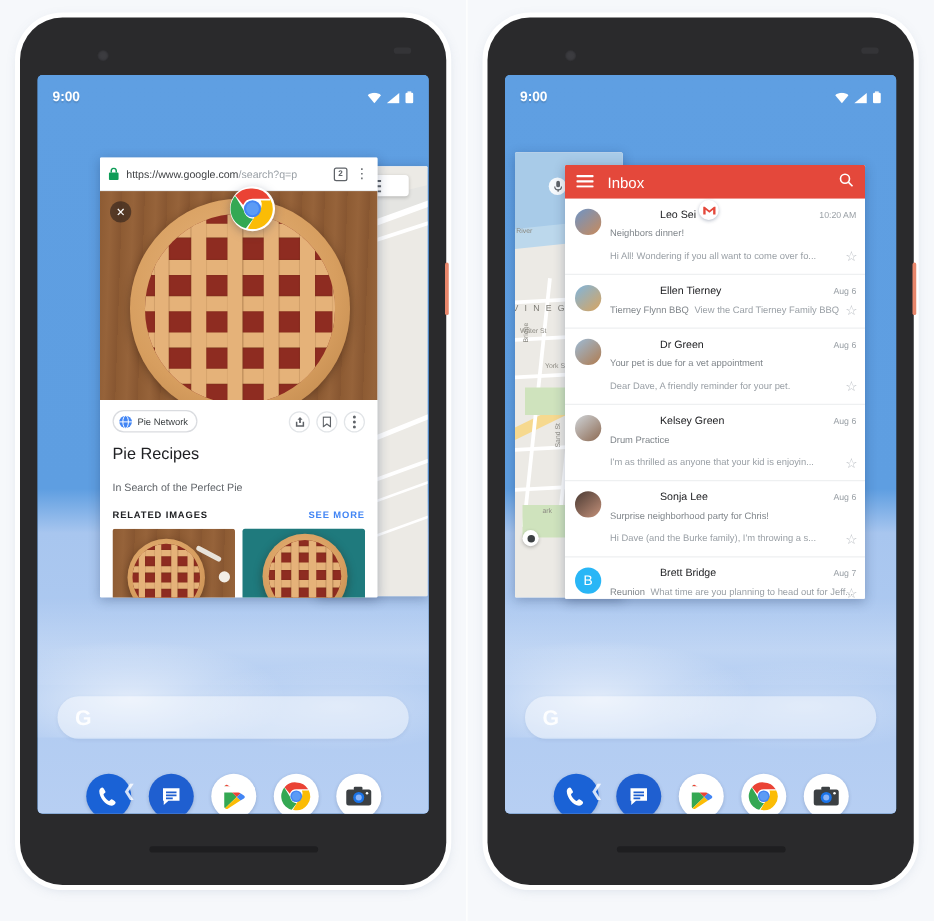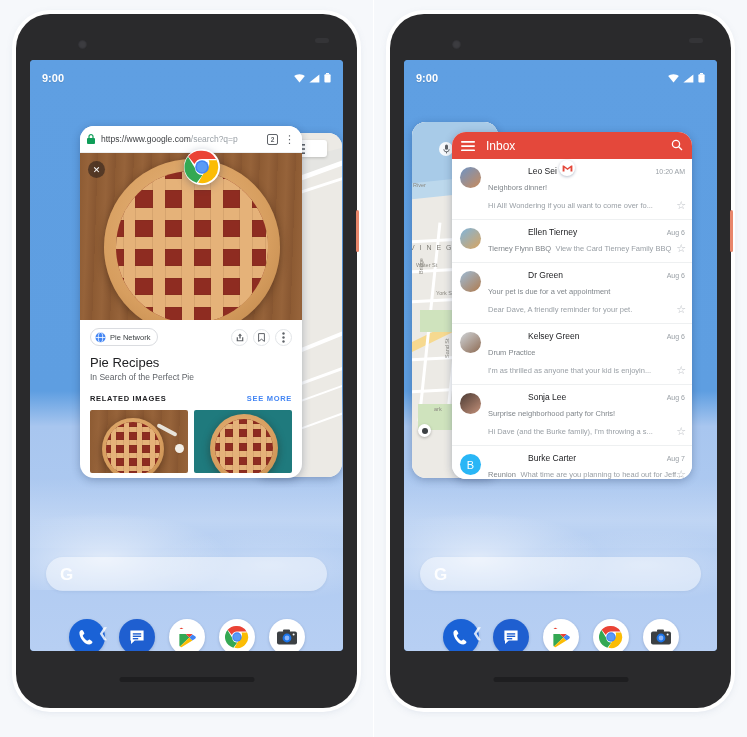--- a/index.html
+++ b/index.html
@@ -95,21 +95,21 @@
     box-shadow: 0 1px 3px rgba(30,50,90,.22); overflow: hidden; }
   .ic-phone { background: #1a62d6; }
   .ic-msg { background: #1f5fd0; }
   .ic-play { background: #ffffff; }
   .ic-chrome { background: #ffffff; }
   .ic-cam { background: #ffffff; }
 
   
   .card {
     position: absolute; background: #ffffff;
-    border-radius: 14px; overflow: hidden;
+    border-radius: 1px; overflow: hidden;
     box-shadow: 0 2px 9px rgba(20,40,80,.30);
   }
   .card-maps-left { left: 224px; top: 73px; width: 88px; height: 344px; }
   .card-browser { left: 50px; top: 66px; width: 222px; height: 352px; }
 
   
   .cb-urlbar { height: 27px; background: #ffffff; display: flex; align-items: center;
     padding: 0 7px; gap: 6px; border-bottom: 1px solid #eceff1; }
   .cb-url { flex: 1; font-size: 8.5px; color: #3d3f42; white-space: nowrap; overflow: hidden; }
   .cb-url .dim { color: #9aa0a6; }
@@ -123,21 +123,21 @@
     display: flex; align-items: center; justify-content: center; font-size: 9px; }
   .cb-body { padding: 8px 10px 0 10px; }
   .cb-srcrow { display: flex; align-items: center; justify-content: space-between; }
   .cb-src { display: flex; align-items: center; gap: 4px; border: 1px solid #dadce0;
     border-radius: 12px; padding: 2.5px 7px 2.5px 4px; }
   .cb-src-label { font-size: 7.5px; color: #3c4043; }
   .cb-actions { display: flex; align-items: center; gap: 5px; }
   .cb-abtn { width: 17px; height: 17px; border-radius: 50%; border: 1px solid #e2e5e8;
     display: flex; align-items: center; justify-content: center; color: #5f6368; }
   .cb-title { font-size: 13px; color: #202124; margin-top: 9px; }
-  .cb-sub { font-size: 8.5px; color: #5f6368; margin-top: 2px; }
+  .cb-sub { font-size: 8.5px; color: #5f6368; margin-top: 15px; }
   .cb-relrow { display: flex; align-items: center; justify-content: space-between;
     margin-top: 12px; }
   .cb-rel { font-size: 7.5px; font-weight: bold; letter-spacing: .7px; color: #202124; }
   .cb-more { font-size: 7.5px; font-weight: bold; letter-spacing: .7px; color: #4285f4; text-align: right; }
   .cb-thumbs { display: flex; gap: 6px; margin-top: 7px; }
   .cb-thumb { width: 100px; height: 63px; border-radius: 2px; overflow: hidden; position: relative; }
 
   
   .chrome-float { position: absolute; left: 153px; top: 88px; width: 38px; height: 38px;
     border-radius: 50%; filter: drop-shadow(0 2px 4px rgba(20,40,80,.3)); }
@@ -591,21 +591,21 @@
               </span>
               <span class="gm-star">☆</span>
             </div>
 
             <div class="gm-row">
               <span class="gm-av" style="background:#29b6f6;color:#fff;font-size:11px;display:flex;align-items:center;justify-content:center;">
                 <span>B</span>
               </span>
               <span class="gm-col">
                 <span class="gm-name-line">
-                  <span class="gm-name">Burke Carter</span>
+                  <span class="gm-name">Brett Bridge</span>
                   <span class="gm-date">Aug 7</span>
                 </span>
                 <span class="gm-subj">Reunion</span>
                 <span class="gm-snip">What time are you planning to head out for Jeff...</span>
               </span>
               <span class="gm-star">☆</span>
             </div>
 
           </div>
         </div>

